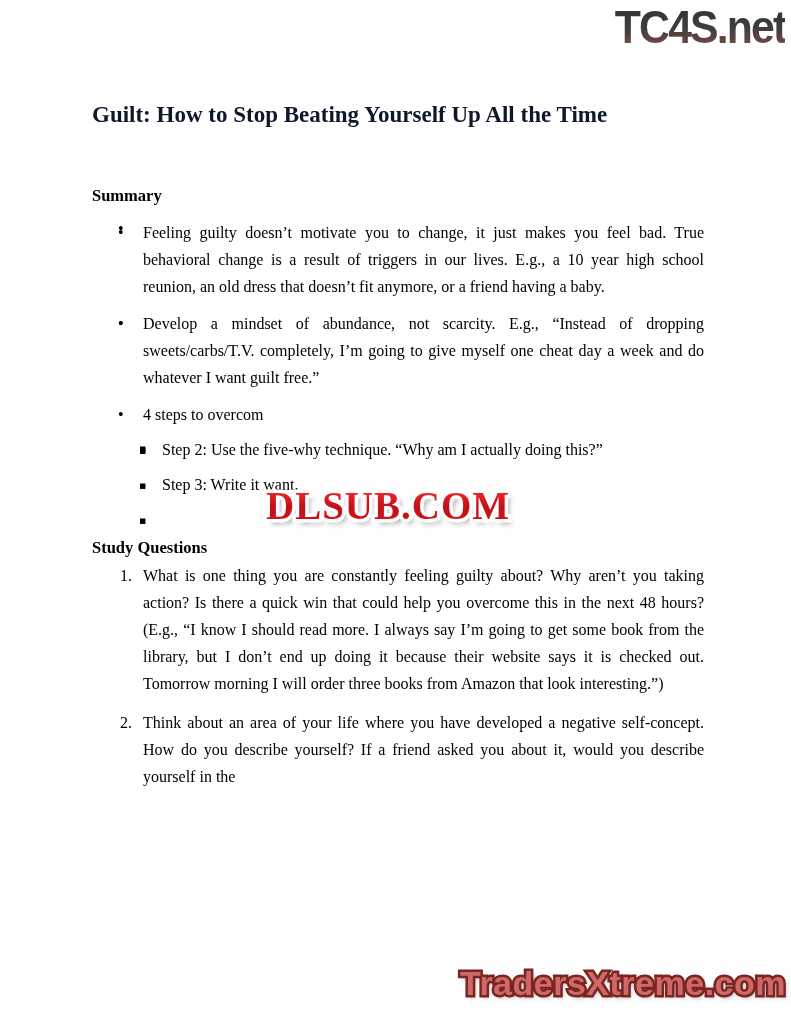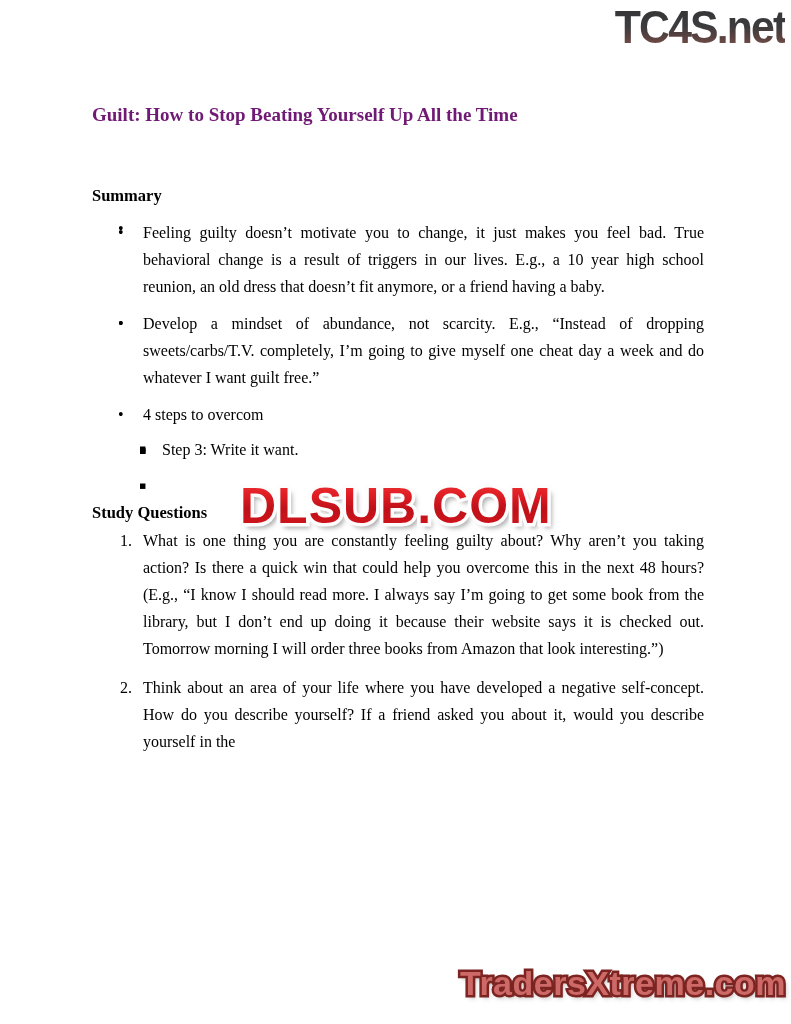--- a/index.html
+++ b/index.html
@@ -13,42 +13,42 @@
   .tc4s { position:absolute; top:1px; right:6px;
           font-family:"Liberation Sans", sans-serif; font-weight:bold;
           font-size:46px; line-height:52px; letter-spacing:-2px;
           transform:scaleX(0.93); transform-origin:100% 50%;
           background:linear-gradient(180deg,#323234 0%,#3c3b3d 48%,#5d4341 72%,#8c5a52 96%);
           -webkit-background-clip:text; background-clip:text; color:transparent; }
 
   
   .content { position:absolute; left:92px; top:100px; width:612px; }
 
-  .doc-title { color:#701a75; font-weight:bold; font-size:19px; line-height:30px;
+  .doc-title { color:#0f172a; font-weight:bold; font-size:23px; line-height:30px;
                margin:0 0 52px 0; }
 
   .heading { font-weight:bold; font-size:16.5px; line-height:27px; margin:3px 0 6px 0; }
   .study-heading { margin:36px 0 1px 0; }
 
   .para { font-size:16px; line-height:27px; text-align:justify; }
 
   .bullet { position:relative; padding-left:51px; margin-bottom:10px; }
   .bullet .marker { position:absolute; left:26px; top:0; text-align:left; }
   .bullet-last { margin-bottom:6px; }
 
   .sub { position:relative; padding-left:70px; margin-bottom:8px; }
   .sub .marker { position:absolute; left:47px; top:1px; font-family:"DejaVu Sans", sans-serif;
                  font-size:11px; }
 
   .question { position:relative; padding-left:51px; margin-bottom:12px; }
   .question .marker { position:absolute; left:28px; top:0; }
 
   
-  .dlsub { position:absolute; left:240px; top:483px; font-family:Liberation Sans, sans-serif;
-           font-weight:bold; font-size:50px; line-height:46px; letter-spacing:1px;
+  .dlsub { position:absolute; left:266px; top:483px; font-family:Liberation Serif, serif;
+           font-weight:bold; font-size:39px; line-height:46px; letter-spacing:1px;
            white-space:nowrap; }
   .dlsub .stroke { position:absolute; left:0; top:0; color:#fff;
                    -webkit-text-stroke:7px #fdfdfd;
                    text-shadow:4px 5px 5px rgba(105,105,105,0.6); }
   .dlsub .fill { position:relative;
                  background:linear-gradient(180deg,#ee3a3a 0%,#e01d24 30%,#bf1119 55%,#d9151d 100%);
                  -webkit-background-clip:text; background-clip:text; color:#d6161e;
                  color:transparent; }
 
   
@@ -95,20 +95,21 @@
       <span class="marker">•</span>
       <span>4 steps to overcom</span>
     </div>
 
     <div class="para sub">
       <span class="marker">▪</span>
     </div>
 
     <div class="para sub">
       <span class="marker">▪</span>
+      <span>Step 2: Use the five-why technique. “Why am I actually doing this?”</span>
     </div>
 
     <div class="para sub">
       <span class="marker">▪</span>
       <span>Step 3: Write it want.</span>
     </div>
 
     <div class="para sub">
       <span class="marker">▪</span>
     </div>

